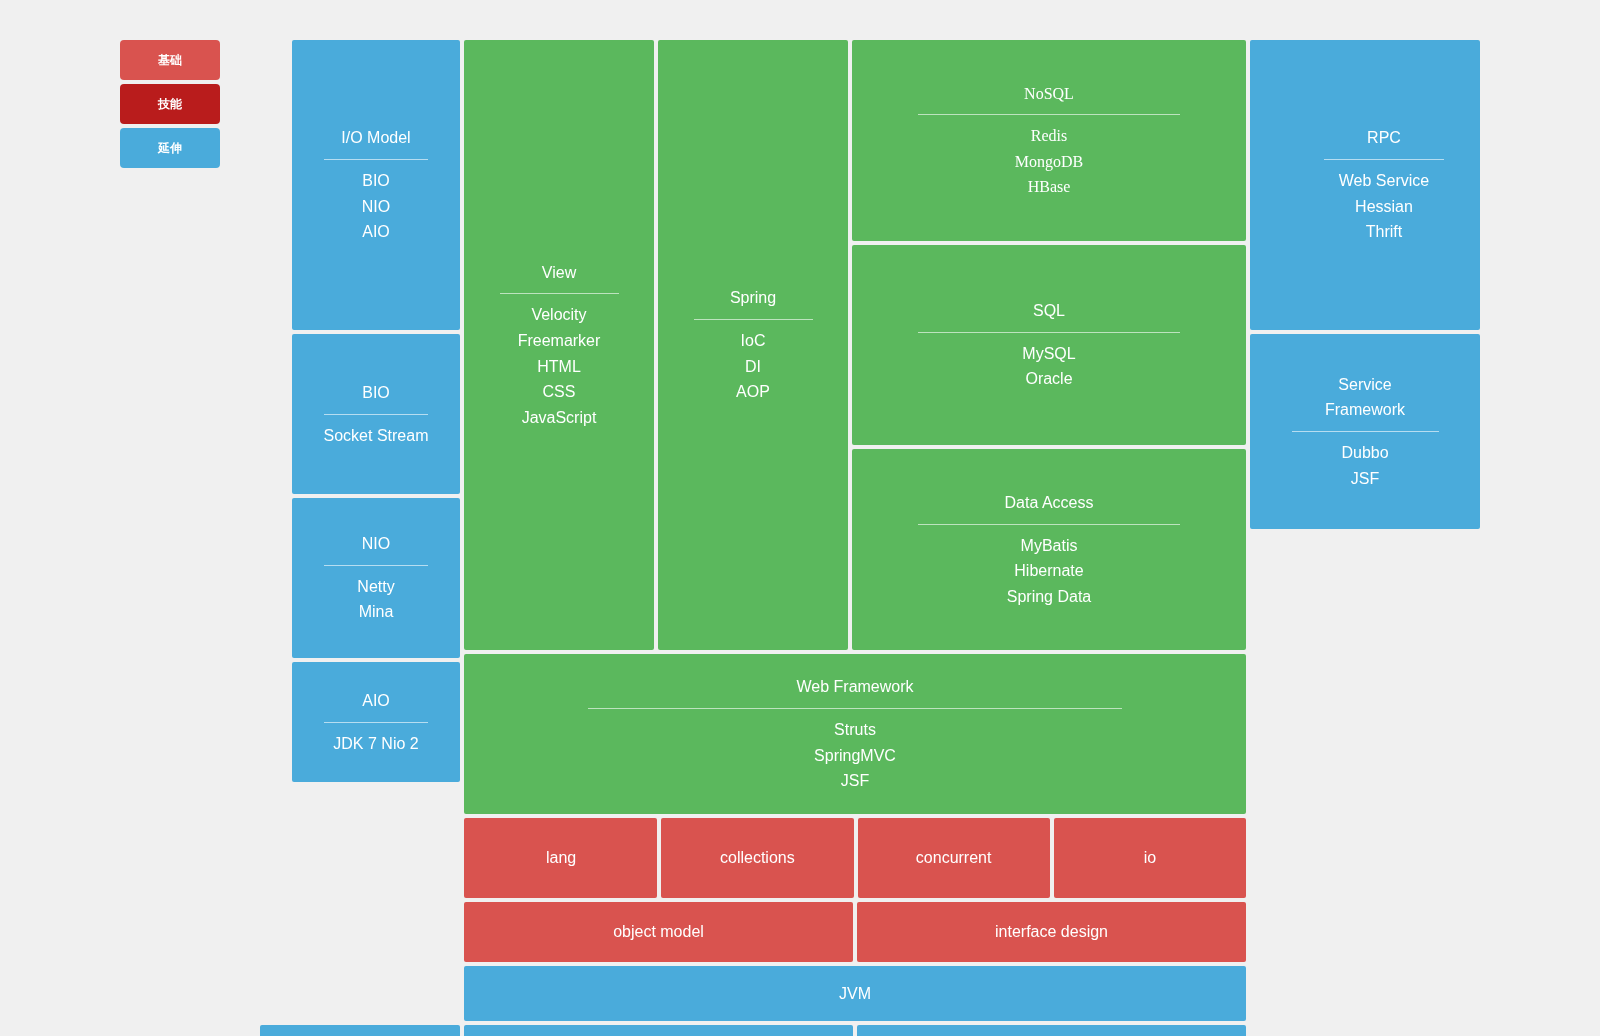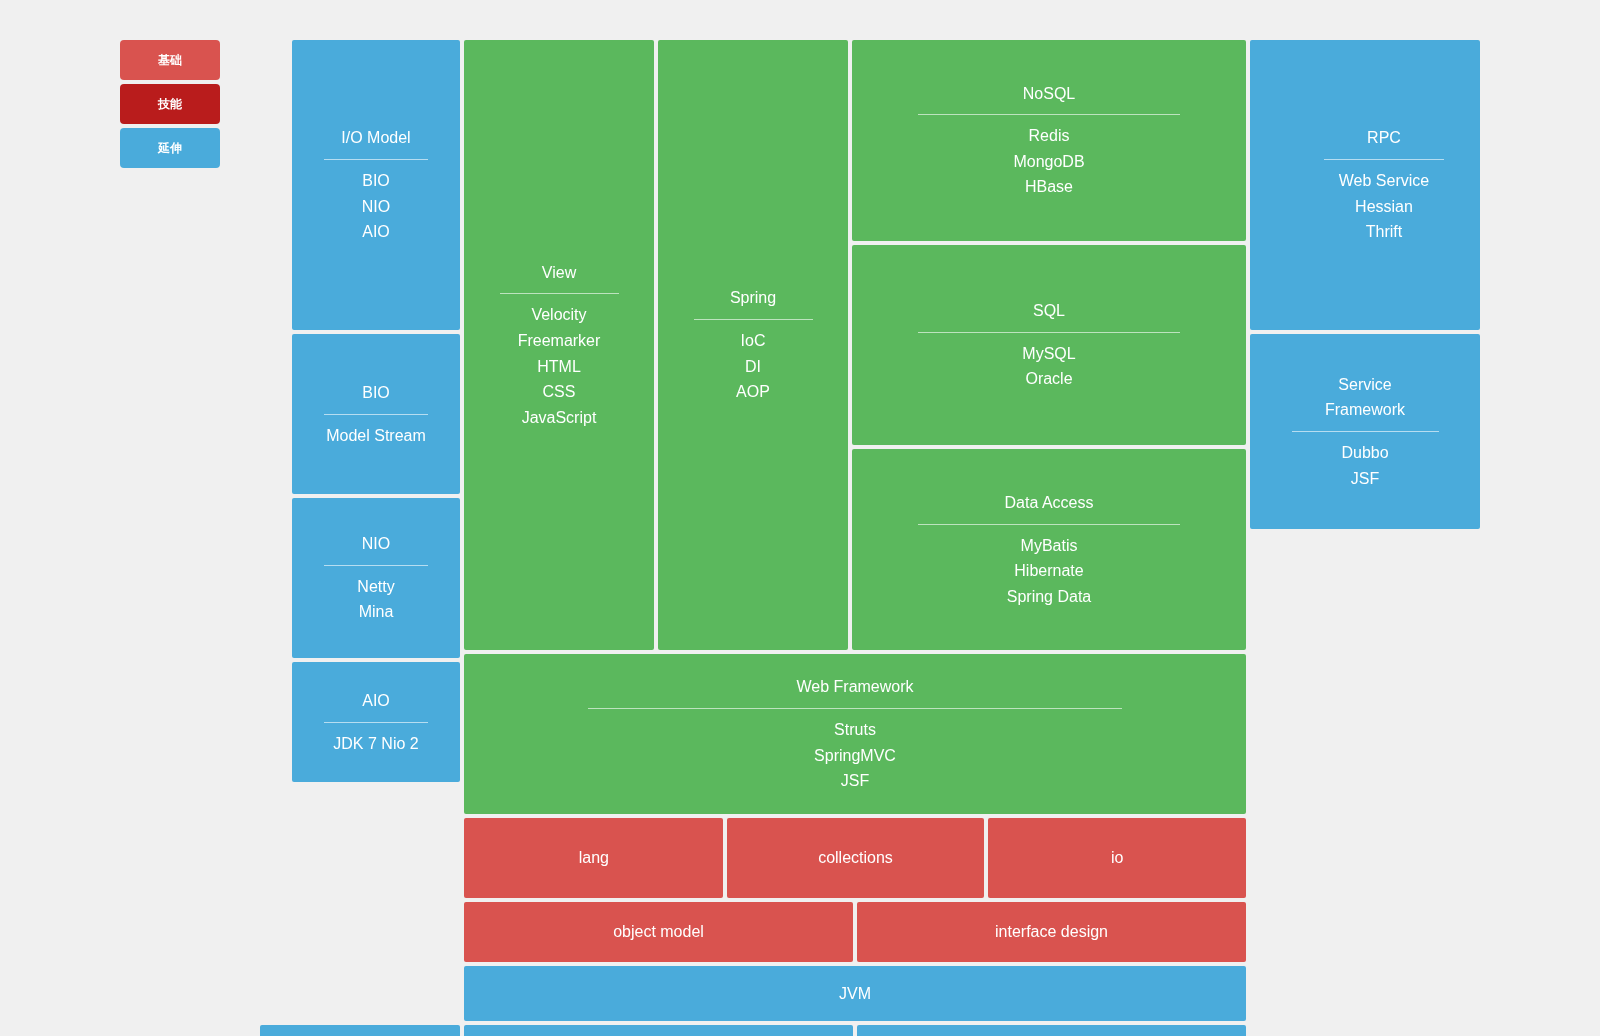--- a/index.html
+++ b/index.html
@@ -84,21 +84,21 @@
 
           <div class="cell blue" style="height:290px;">
             <span>I/O Model</span>
             <div class="divider"></div>
             <span>BIO<br>NIO<br>AIO</span>
           </div>
 
           <div class="cell blue" style="height:160px;">
             <span>BIO</span>
             <div class="divider"></div>
-            <span>Model Stream</span>
+            <span>Socket Stream</span>
           </div>
 
           <div class="cell blue" style="height:160px;">
             <span>NIO</span>
             <div class="divider"></div>
             <span>Netty<br>Mina</span>
           </div>
 
           <div class="cell blue" style="height:120px;">
             <span>AIO</span>
@@ -119,21 +119,21 @@
             </div>
 
             <div class="cell green" style="width:190px; flex-shrink:0; height:100%;">
               <span>Spring</span>
               <div class="divider"></div>
               <span>IoC<br>DI<br>AOP</span>
             </div>
 
             <div style="display:flex; flex-direction:column; gap:4px; flex:1;">
 
-              <div class="cell green" style="flex:1;">
+              <div class="cell green" style="flex:1;font-family:Liberation Serif, serif;">
                 <span>NoSQL</span>
                 <div class="divider"></div>
                 <span>Redis<br>MongoDB<br>HBase</span>
               </div>
 
               <div class="cell green" style="flex:1;">
                 <span>SQL</span>
                 <div class="divider"></div>
                 <span>MySQL<br>Oracle</span>
               </div>
@@ -154,20 +154,23 @@
           </div>
 
           <div style="display:flex; gap:4px; height:80px;">
             <div class="cell red" style="flex:1;padding-left:11px;">
               <span>lang</span>
             </div>
             <div class="cell red" style="flex:1;">
               <span>collections</span>
             </div>
             <div class="cell red" style="flex:1;">
+              <span>concurrent</span>
+            </div>
+            <div class="cell red" style="flex:1;">
               <span>io</span>
             </div>
           </div>
 
           <div style="display:flex; gap:4px; height:60px;">
             <div class="cell red" style="flex:1;">
               <span>object model</span>
             </div>
             <div class="cell red" style="flex:1;">
               <span>interface design</span>

